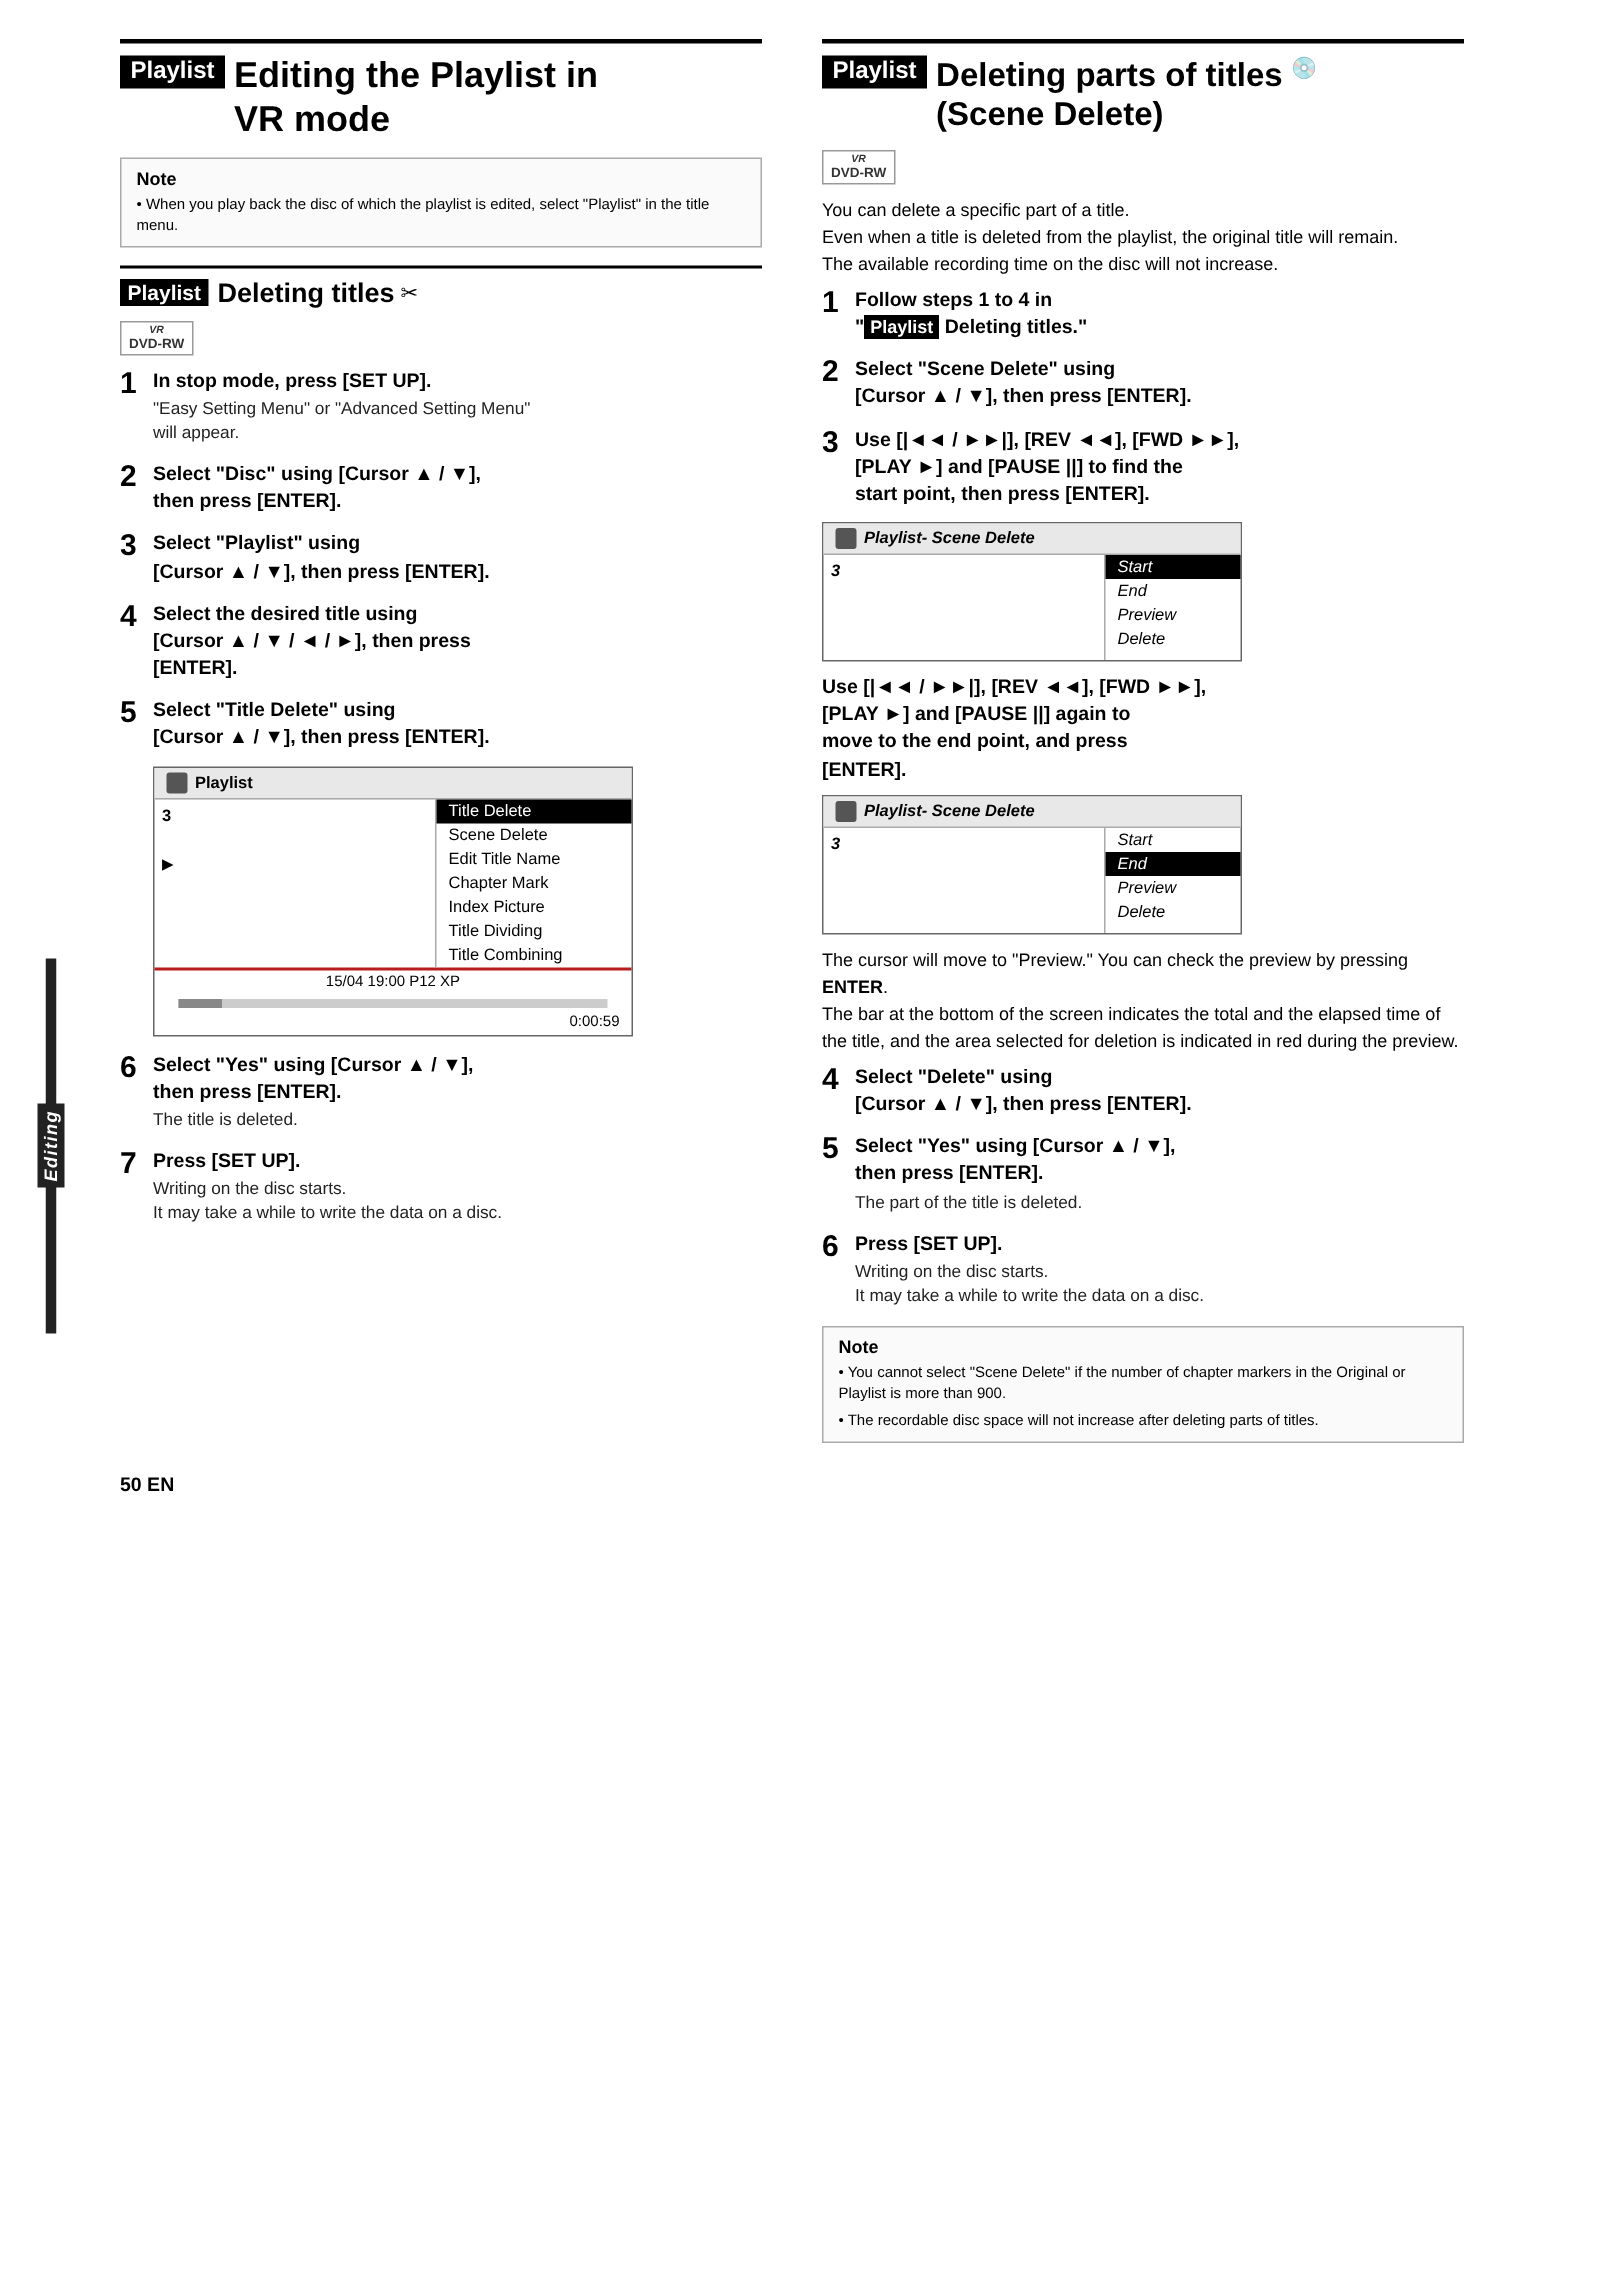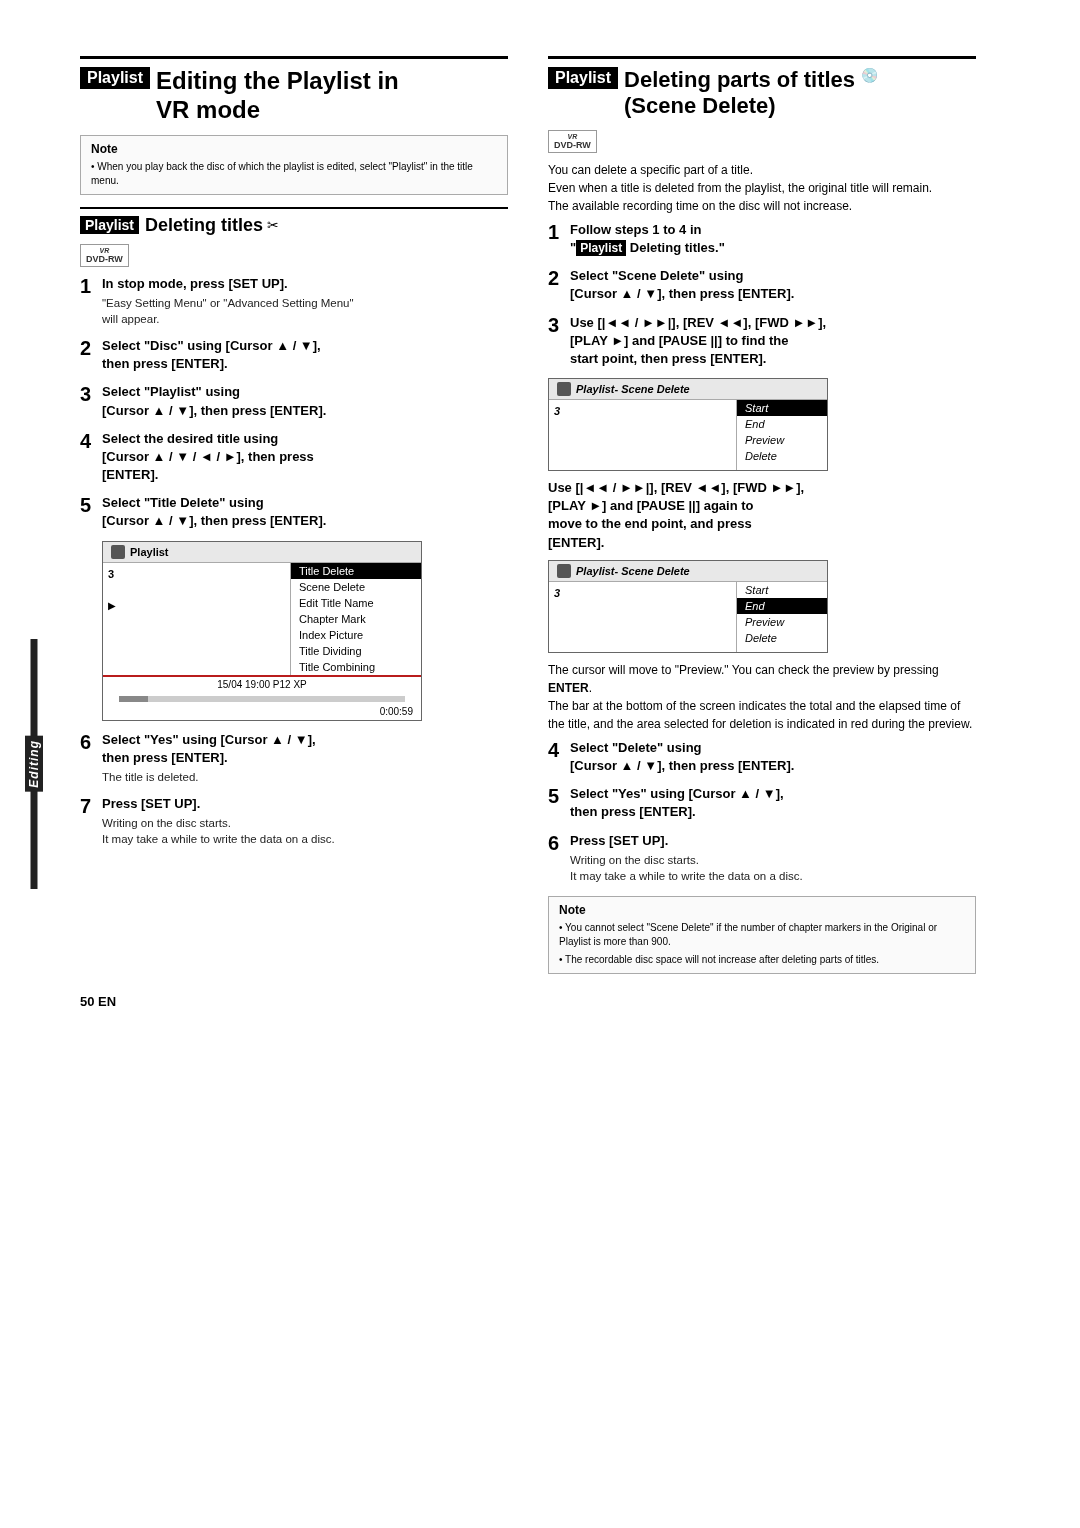--- a/index.html
+++ b/index.html
@@ -8,21 +8,21 @@
       min-height: 1528px;
       background: #fff;
       font-family: Arial, Helvetica, sans-serif;
       font-size: 13px;
       color: #000;
       position: relative;
     }
     .page-container {
       width: 1036px;
       min-height: 1528px;
-      padding: 56px 60px 60px 60px;
+      padding: 26px 60px 60px 60px;
       display: flex;
       flex-direction: column;
     }
     .two-col {
       display: flex;
       gap: 40px;
       flex: 1;
     }
     .col-left {
       flex: 1;
@@ -519,20 +519,21 @@
           <span class="step-num">4</span>
           <div class="step-content">
             <div class="step-main">Select "Delete" using<br>[Cursor ▲ / ▼], then press [ENTER].</div>
           </div>
         </div>
 
         <div class="step">
           <span class="step-num">5</span>
           <div class="step-content">
             <div class="step-main">Select "Yes" using [Cursor ▲ / ▼],<br>then press [ENTER].</div>
+            <div class="step-sub">The part of the title is deleted.</div>
           </div>
         </div>
 
         <div class="step">
           <span class="step-num">6</span>
           <div class="step-content">
             <div class="step-main">Press [SET UP].</div>
             <div class="step-sub">Writing on the disc starts.<br>It may take a while to write the data on a disc.</div>
           </div>
         </div>

